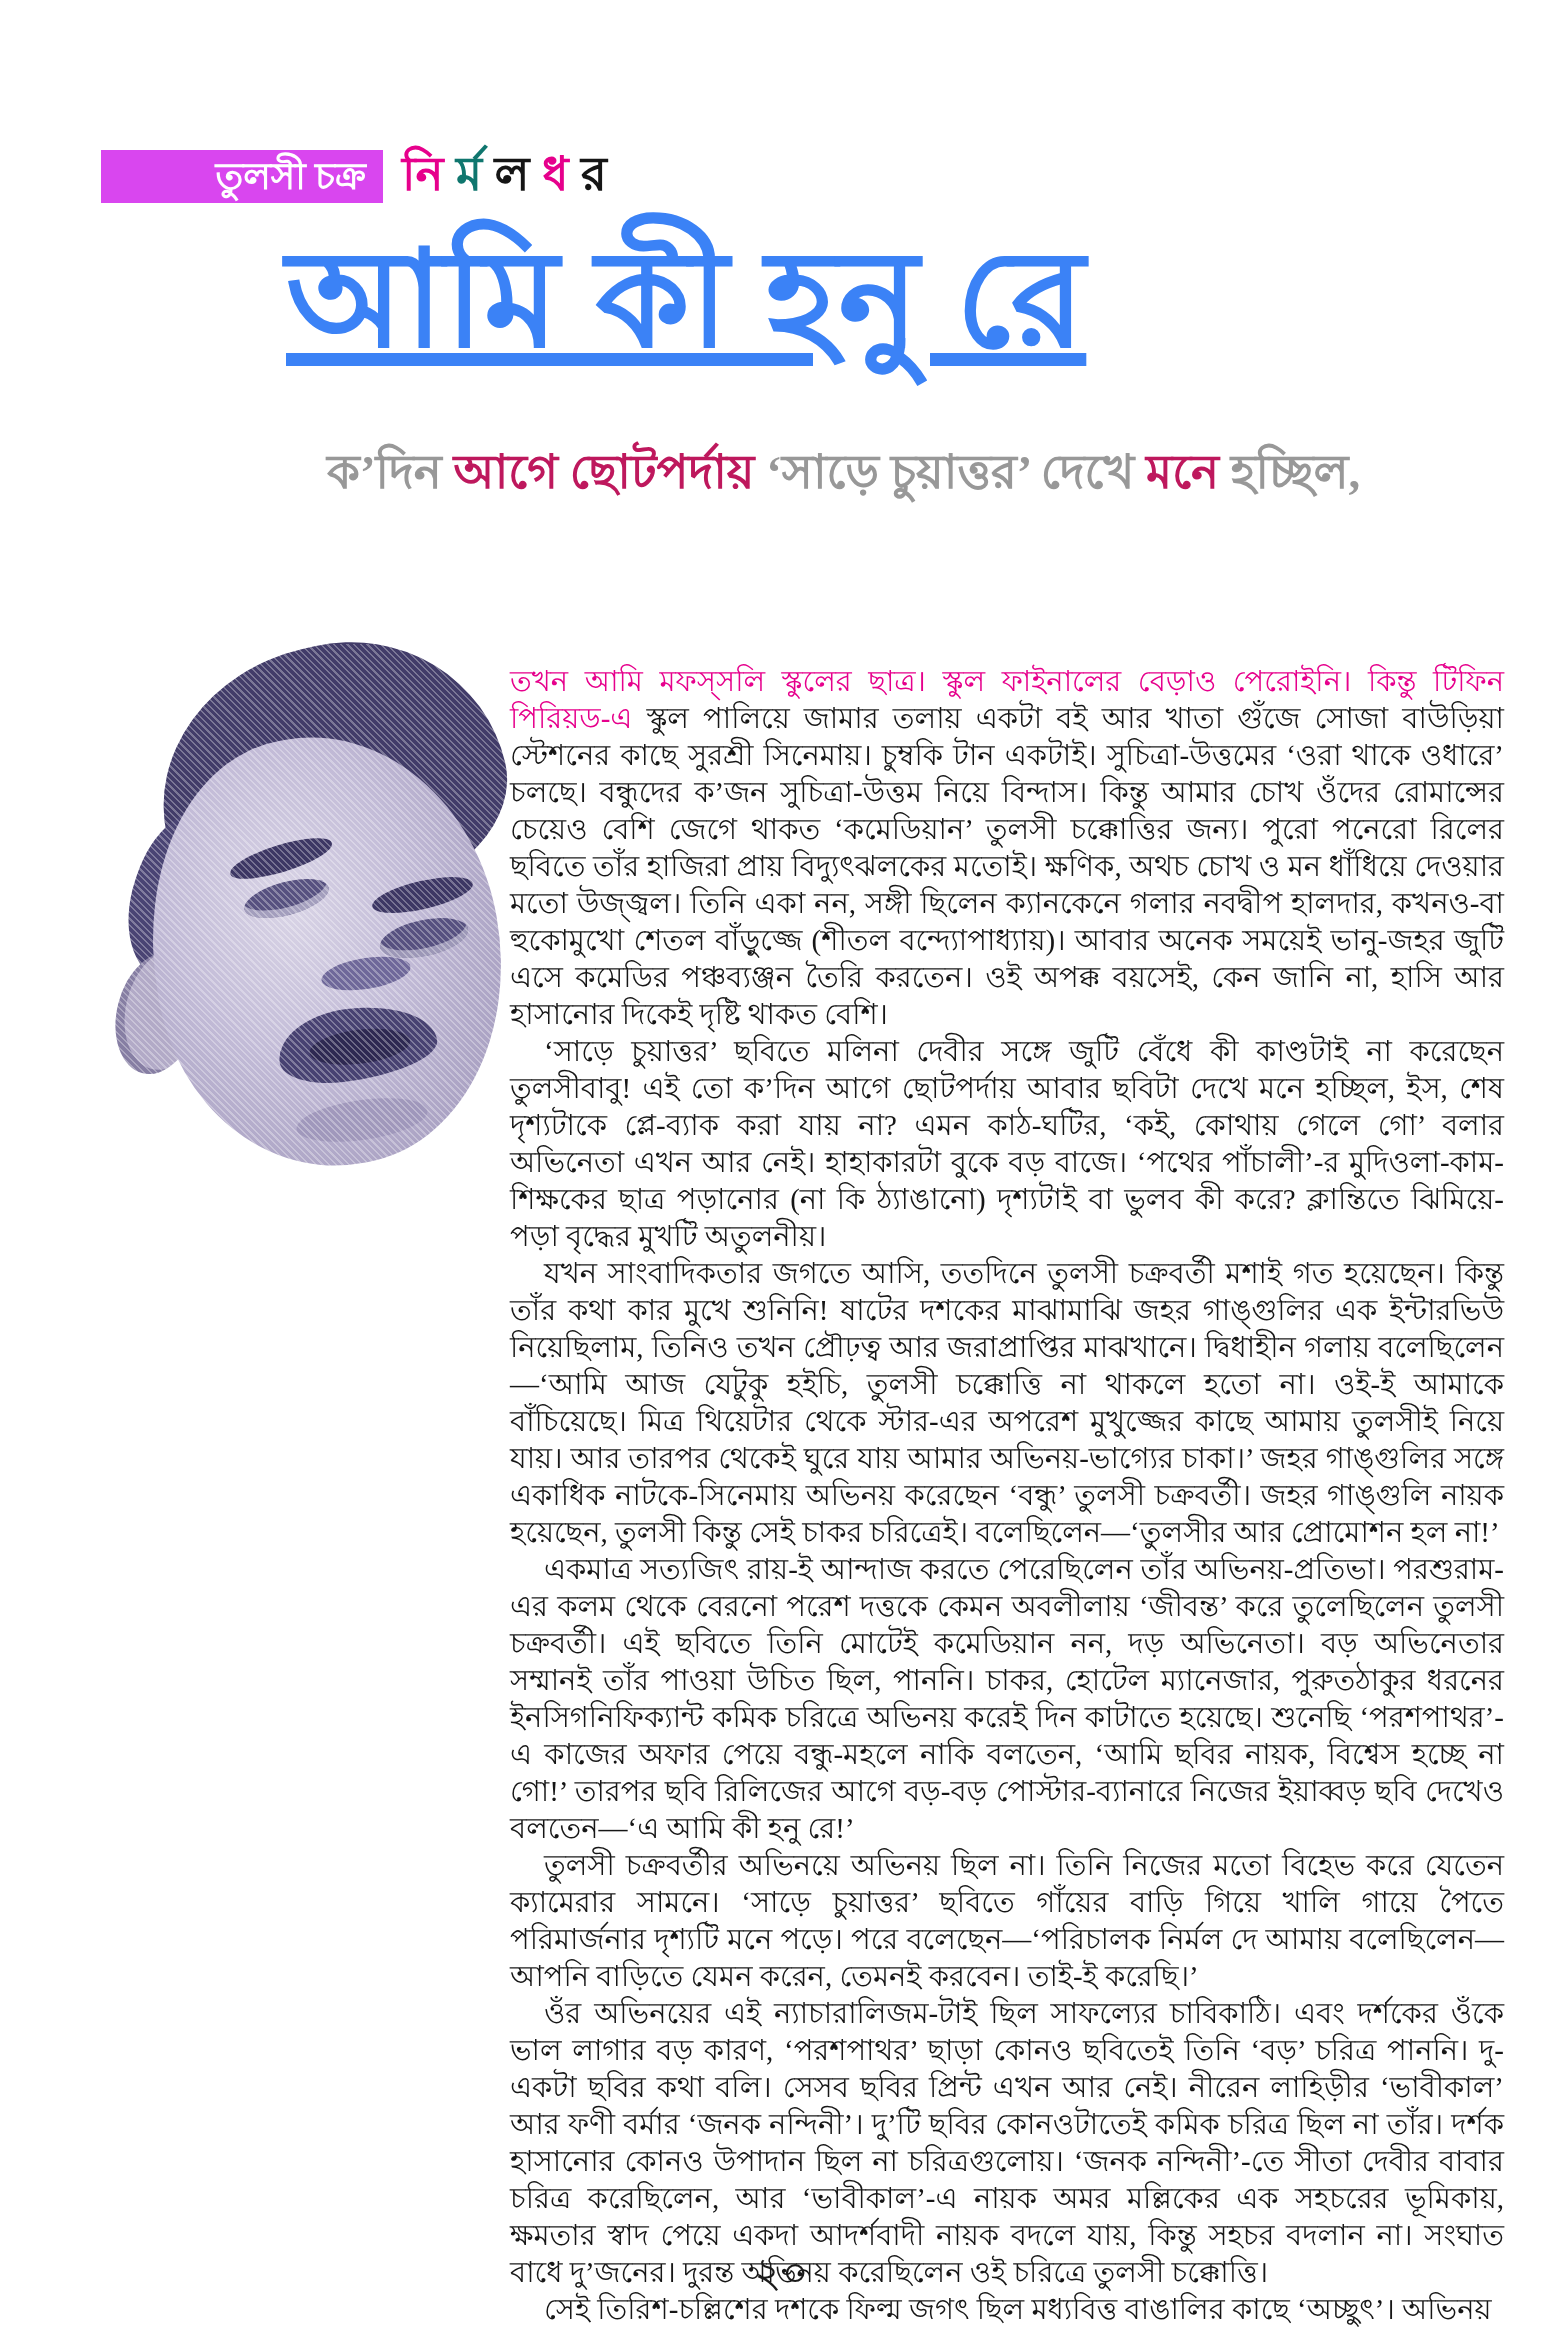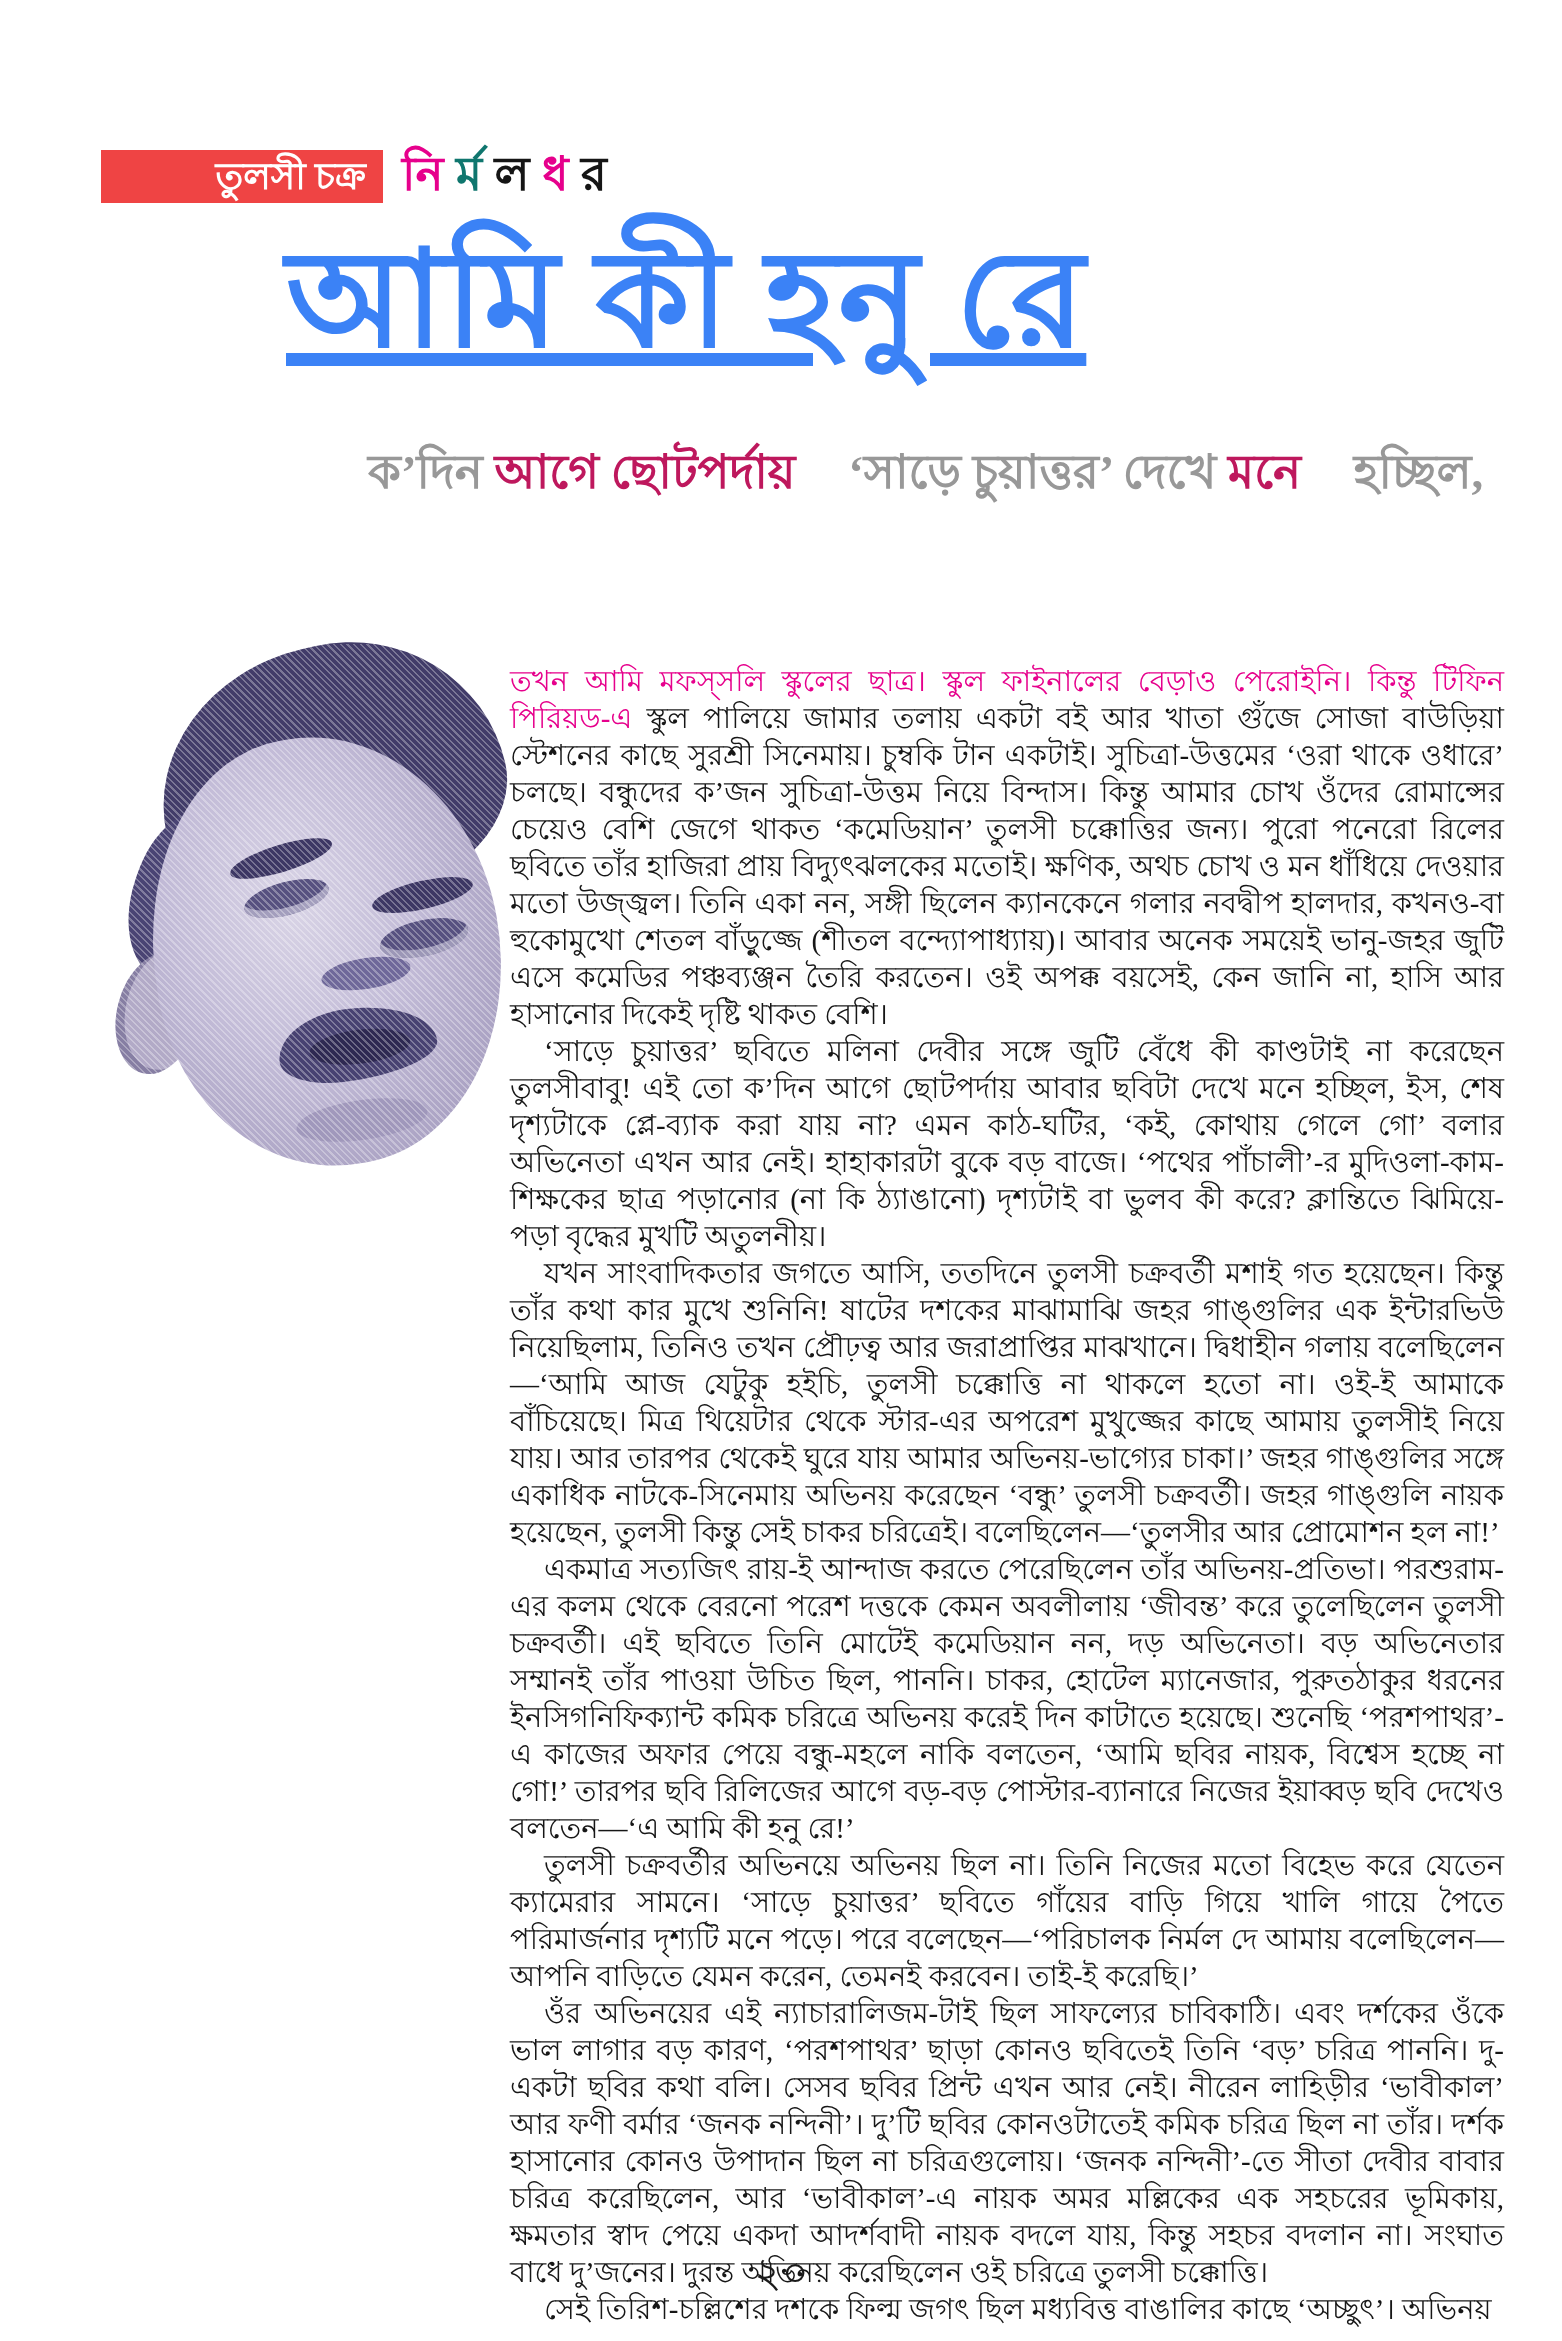--- a/index.html
+++ b/index.html
@@ -30,21 +30,21 @@
     left:286px;top:217px;width:1090px;
     font-size:135px;font-weight:bold;line-height:1.25;color:#3b82f6;
     letter-spacing:1.6px;white-space:nowrap;text-decoration:underline;
   }
 
   
   .lede{left:327px;top:433px;width:1090px;}
   .lede-line{
     font-size:47px;font-weight:bold;line-height:79px;white-space:nowrap;
   }
-  .seg-gray{color:#989898;margin-left:41px;}
+  .seg-gray{color:#989898;}
   .seg-pink{color:#be185d;}
 
   
   .photo{left:66px;top:644px;width:455px;height:551px;}
   .photo div{position:absolute;}
   .ph-cap{
     left:92px;top:1.6px;width:346px;height:262px;background:#423c69;
     border-radius:52% 48% 46% 50%/60% 62% 42% 40%;transform:rotate(-13deg);
   }
   .ph-cap-side{
@@ -88,21 +88,21 @@
 
   
   .pageno{
     left:0;top:2240px;width:1563px;text-align:center;
     font-size:42px;color:#1a1a1a;
   }
 </style>
 </head>
 <body>
 
-<div class="abs kicker-box" style="background:#ef4444;">
+<div class="abs kicker-box" style="background:#d946ef;">
   <span class="kicker-text">তুলসী চক্র</span>
 </div>
 <div class="abs author">
     <span style="color: rgb(230, 0, 140);">নি</span>
     <span style="color: #0f766e;">র্ম</span>
     <span style="color: rgb(21, 21, 21);">ল</span>
     <span style="color: rgb(230, 0, 140);">ধ</span>
     <span style="color: rgb(21, 21, 21);">র</span>
   </div>
 

